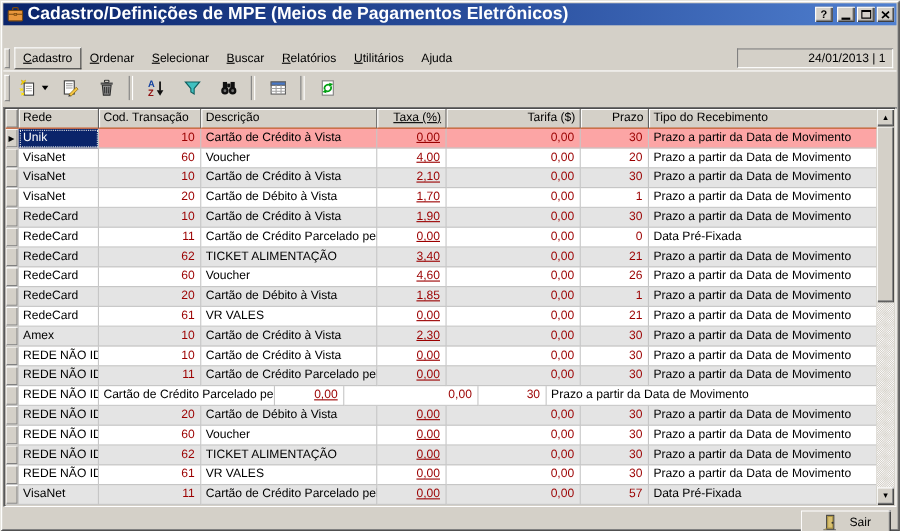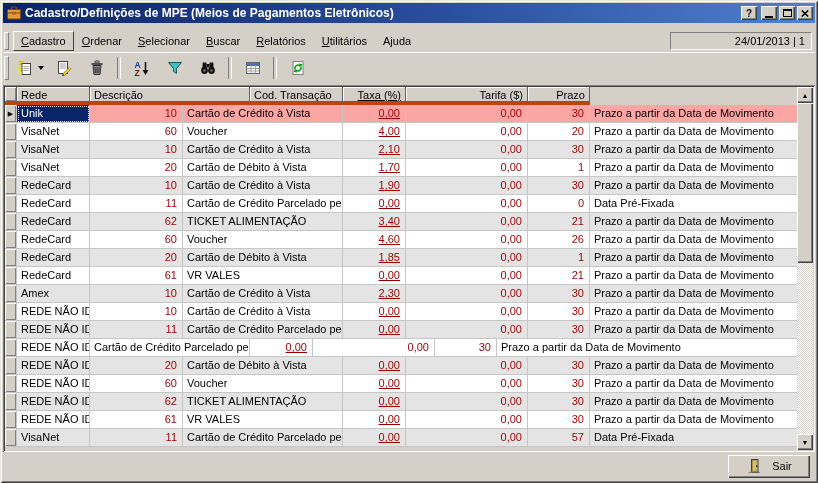--- a/index.html
+++ b/index.html
@@ -13,34 +13,34 @@
     box-shadow: inset 1px 1px 0 #e8e6e0, inset -1px -1px 0 #404040,
                 inset 2px 2px 0 #fff,    inset -2px -2px 0 #808080;
     display:flex; flex-direction:column;
   }
   
   .titlebar {
     height:20px; flex:0 0 20px; display:flex; align-items:center; padding:0 2px;
     background:linear-gradient(90deg,#0a246a 0%,#2a4f9e 55%,#5080d0 100%);
   }
   .titleicon { width:16px; height:16px; margin:0 3px 0 1px; }
-  .titletext { color:#fff; font-weight:bold; font-size:12px; flex:1;
+  .titletext { color:#fff; font-weight:bold; font-size:16px; flex:1;
                white-space:nowrap; overflow:hidden; }
   .tbtn {
     width:16px; height:14px; background:#d4d0c8; margin-left:2px;
     box-shadow: inset 1px 1px 0 #fff, inset -1px -1px 0 #404040, inset -2px -2px 0 #808080;
     display:flex; align-items:center; justify-content:center;
     font-weight:bold; font-size:10px; color:#000; position:relative;
   }
   .tbtn.help { margin-right:2px; }
   .minbar { width:8px; height:2px; background:#000; margin-top:7px; }
   .maxbox { width:9px; height:8px; border:1px solid #000; border-top-width:2px; box-sizing:border-box; }
   
   .menubar {
-    height:22px; flex:0 0 22px; display:flex; align-items:center; position:relative; margin-top:7px;
+    height:22px; flex:0 0 22px; display:flex; align-items:center; position:relative; margin-top:19px;
   }
   .gripper {
     width:3px; height:16px; margin:0 4px 0 1px;
     border-left:1px solid #fff; border-top:1px solid #fff;
     border-right:1px solid #808080; border-bottom:1px solid #808080;
   }
   .menu-item { padding:3px 7px; border:1px solid transparent; white-space:nowrap; }
   .menu-item.active { border-color:#fff #404040 #404040 #fff; background:#d4d0c8; }
   .datebox {
     position:absolute; right:3px; top:2px; width:142px; height:18px; box-sizing:border-box;
@@ -67,21 +67,21 @@
   .grid {
     flex:1 1 auto; margin-top:2px; background:#d4d0c8; box-sizing:border-box;
     box-shadow: inset 1px 1px 0 #808080, inset -1px -1px 0 #fff,
                 inset 2px 2px 0 #404040, inset -2px -2px 0 #d4d0c8;
     padding:2px; display:flex;
   }
   .grid-main { flex:1 1 auto; display:flex; flex-direction:column; overflow:hidden; background:#d4d0c8; }
   .ghead { display:flex; height:18px; flex:0 0 18px; }
   .hcell {
     box-sizing:border-box; background:#d4d0c8; padding:2px 4px 0 4px; white-space:nowrap; overflow:hidden;
-    border-right:1px solid #606060; border-bottom:4px solid #c2410c;
+    border-right:1px solid #606060; border-bottom:1px solid #c2410c;
     box-shadow: inset 1px 1px 0 #fff;
   }
   .gbody { flex:1 1 auto; overflow:hidden; }
   .grow { display:flex; height:18px; background:#fff; }
   .grow.alt { background:#e4e4e4; }
   .grow.selected { background:#fca5a5; }
   .cell {
     box-sizing:border-box; padding:2px 5px 0 4px; white-space:nowrap; overflow:hidden;
     border-right:1px solid #c6c6c6; border-bottom:1px solid #c6c6c6; color:#000;
   }
@@ -273,25 +273,26 @@
           </span>
         </span>
       </span>
   </div>
 
   <div class="grid">
     <div class="grid-main">
       <div class="ghead" id="grid-head">
           <div class="hcell ind"></div>
           <div class="hcell c0">Rede</div>
+          <div class="hcell c1">Cod. Transação</div>
           <div class="hcell c2">Descrição</div>
-          <div class="hcell c1">Cod. Transação</div>
           <div class="hcell c3">Taxa (%)</div>
           <div class="hcell c4">Tarifa ($)</div>
           <div class="hcell c5">Prazo</div>
+          <div class="hcell c6">Tipo do Recebimento</div>
         </div>
       <div class="gbody" id="grid-body">
           <div class="grow selected">
             <div class="cell ind">▶</div>
             <div class="cell c0 focuscell">Unik</div>
             <div class="cell c1">10</div>
             <div class="cell c2">Cartão de Crédito à Vista</div>
             <div class="cell c3">0,00</div>
             <div class="cell c4">0,00</div>
             <div class="cell c5">30</div>

